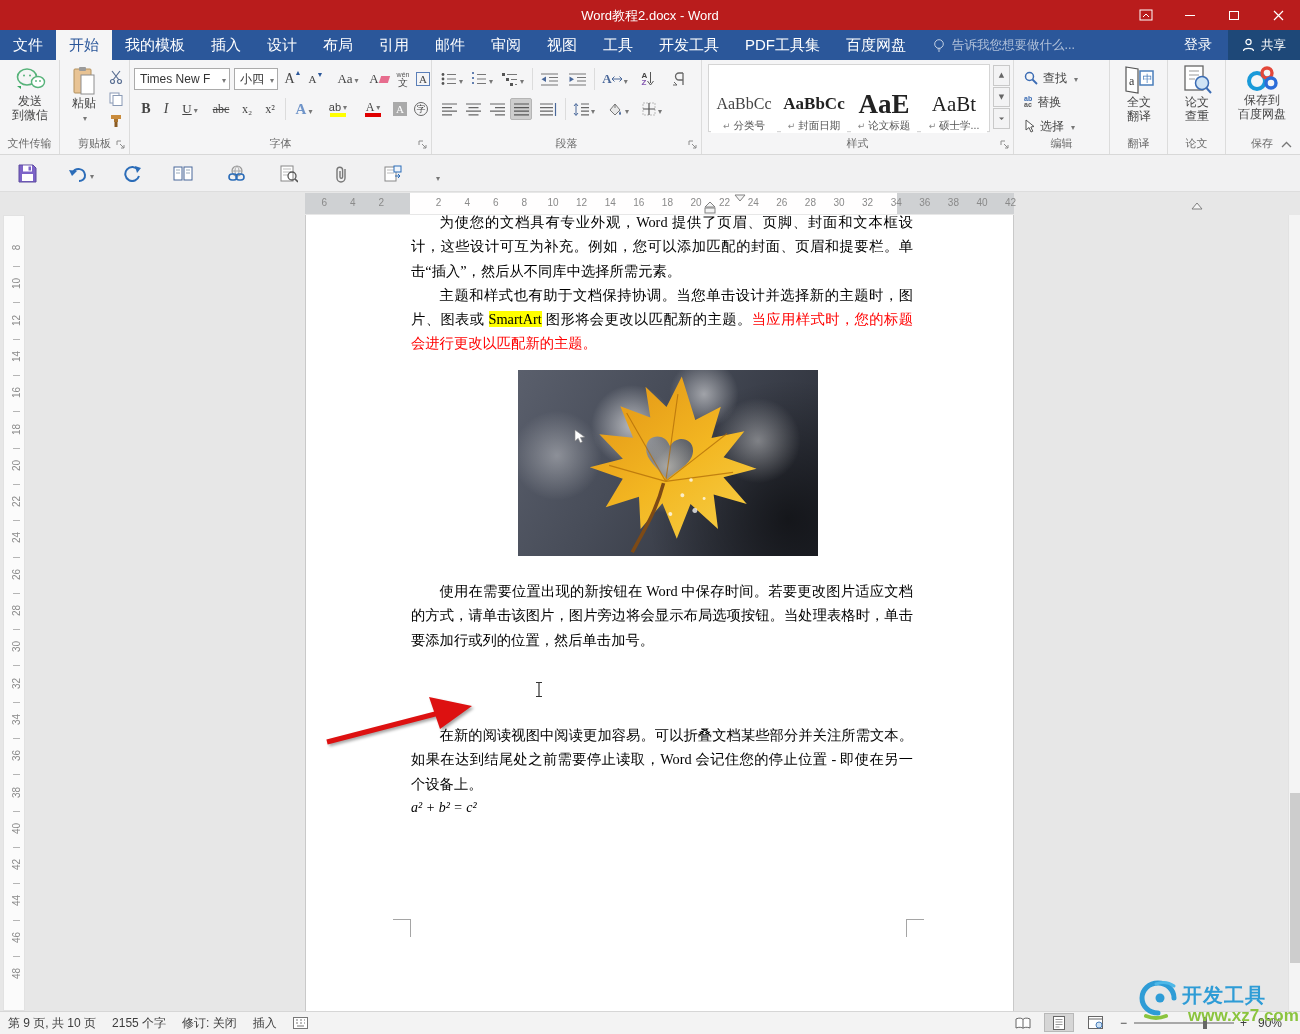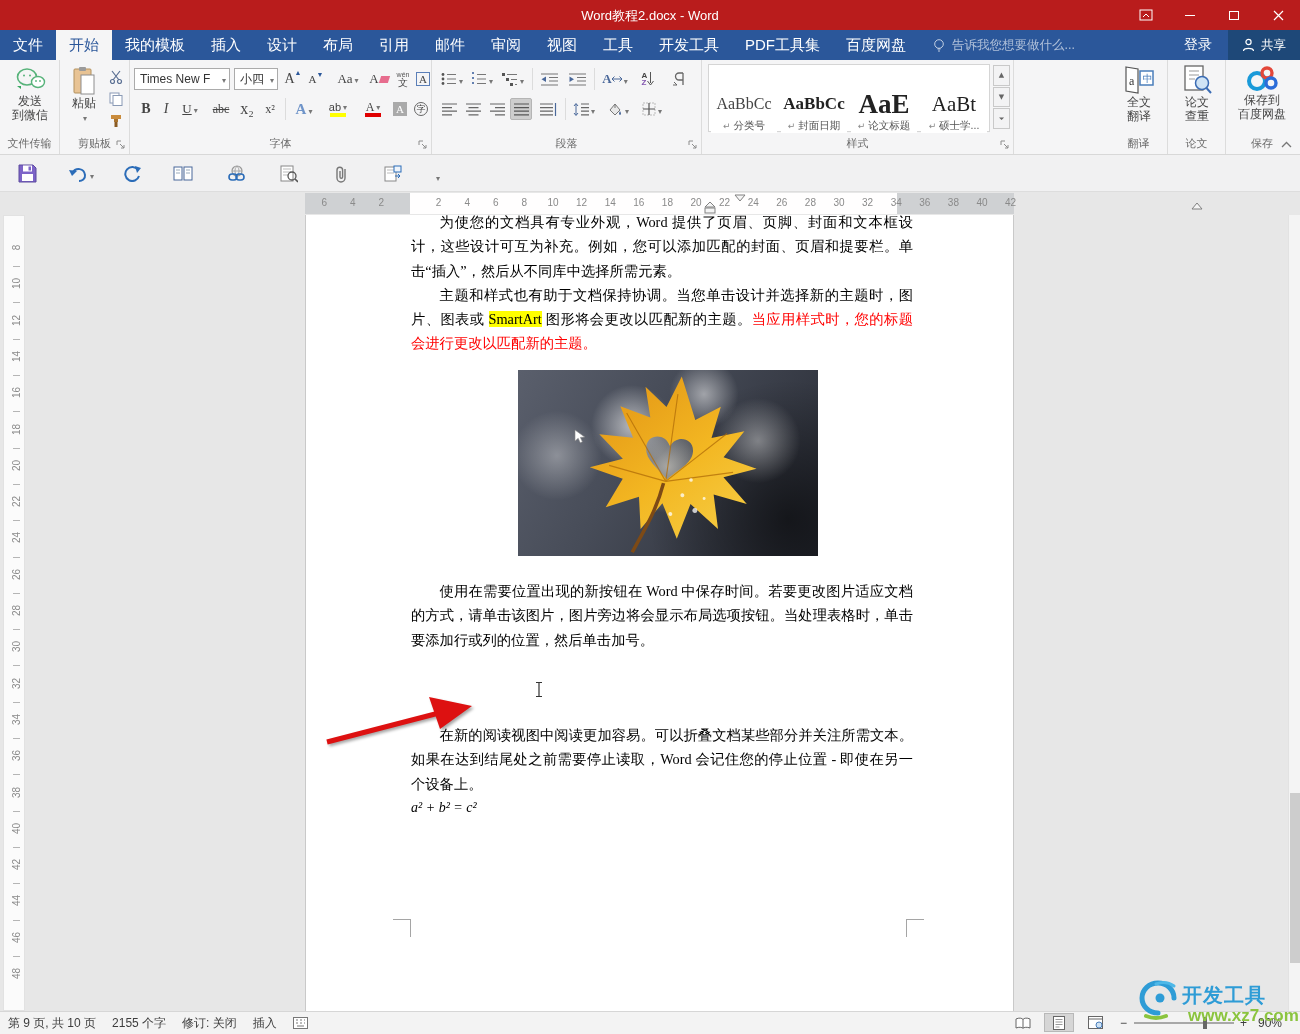--- a/index.html
+++ b/index.html
@@ -261,21 +261,21 @@
       <div class="ic serif" style="left:27px;top:38px;width:18px;height:22px;font-style:italic;font-size:14px;">
           <span>I</span>
         </div>
       <div class="ic serif" style="left:46px;top:38px;width:28px;height:22px;font-size:13px;">
           <span style="text-decoration:underline;">U</span>
           <span class="dd"></span>
         </div>
       <div class="ic serif" style="left:77px;top:38px;width:28px;height:22px;font-size:12px;">
           <span style="text-decoration:line-through;">abc</span>
         </div>
-      <div class="ic serif" style="left:106px;top:38px;width:22px;height:22px;font-size:16px;">
+      <div class="ic serif" style="left:106px;top:38px;width:22px;height:22px;font-size:12px;">
           <span>x₂</span>
         </div>
       <div class="ic serif" style="left:129px;top:38px;width:22px;height:22px;font-size:12px;">
           <span>x²</span>
         </div>
       <div class="vline" style="left:155px;top:38px;height:22px;"></div>
       <div class="ic serif" style="left:159px;top:38px;width:30px;height:22px;font-size:15px;font-weight:bold;color:#6f94c9;">
           <span>A</span>
           <span class="dd"></span>
         </div>
@@ -451,20 +451,45 @@
         <div class="sarrow">▼</div>
         <div class="sarrow">⏷</div>
       </div>
       <div class="glabel">样式</div>
       <svg class="launcher" width="10" height="10">
           <path d="M1,1 v4 M1,1 h4" stroke="#8c8c8c" fill="none"></path>
           <path d="M4,4 l4,4 M8,5 v3 h-3" stroke="#8c8c8c" fill="none"></path>
         </svg>
     </div>
 
+    <div class="rgroup" style="left:1014px;width:96px;">
+      <div class="edrow" style="top:7px;">
+        <svg width="14" height="14">
+            <circle cx="5.5" cy="5.5" r="4" fill="none" stroke="#3b6cb4" stroke-width="1.5"></circle>
+            <path d="M8.5,8.5 L13,13" stroke="#3b6cb4" stroke-width="1.8"></path>
+          </svg>
+        <span>查找</span>
+          <span class="dd"></span>
+      </div>
+      <div class="edrow" style="top:31px;">
+        <span style="font-size:7px;line-height:6px;display:flex;flex-direction:column;font-weight:bold;">
+          <span style="color:#3b6cb4;">ab</span>
+          <span style="color:#555;">ac</span>
+        </span>
+        <span>替换</span>
+      </div>
+      <div class="edrow" style="top:55px;">
+        <svg width="11" height="14">
+            <path d="M2,1 L2,11 L5,8.5 L7,13 L8.8,12.2 L6.8,8 L10,7.5 Z" fill="#fff" stroke="#555" stroke-width="1"></path>
+          </svg>
+        <span>选择</span>
+          <span class="dd"></span>
+      </div>
+      <div class="glabel">编辑</div>
+    </div>
 
     <div class="rgroup" style="left:1110px;width:58px;">
       <div class="bigbtn" style="left:4px;top:5px;width:50px;">
         <svg width="34" height="30" viewBox="0 0 34 30">
           <path d="M4,2 L16,4 V28 L4,26 Z" fill="#fff" stroke="#555" stroke-width="1.2"></path>
           <text x="7" y="20" font-size="12" fill="#333" font-family="serif">a</text>
           <rect x="18" y="6" width="13" height="14" fill="#fff" stroke="#4a7ebb" stroke-width="1.5"></rect>
           <text x="20.5" y="17" font-size="10" fill="#4a7ebb">中</text>
         </svg>
         <span class="cap">全文</span>

